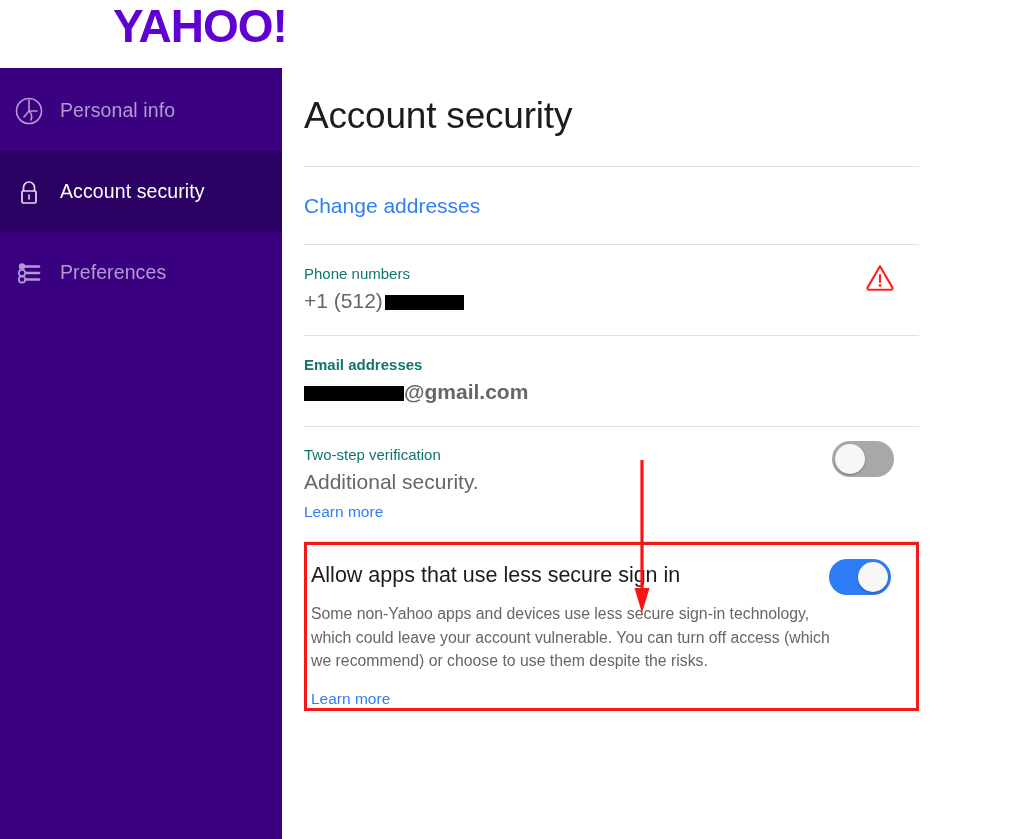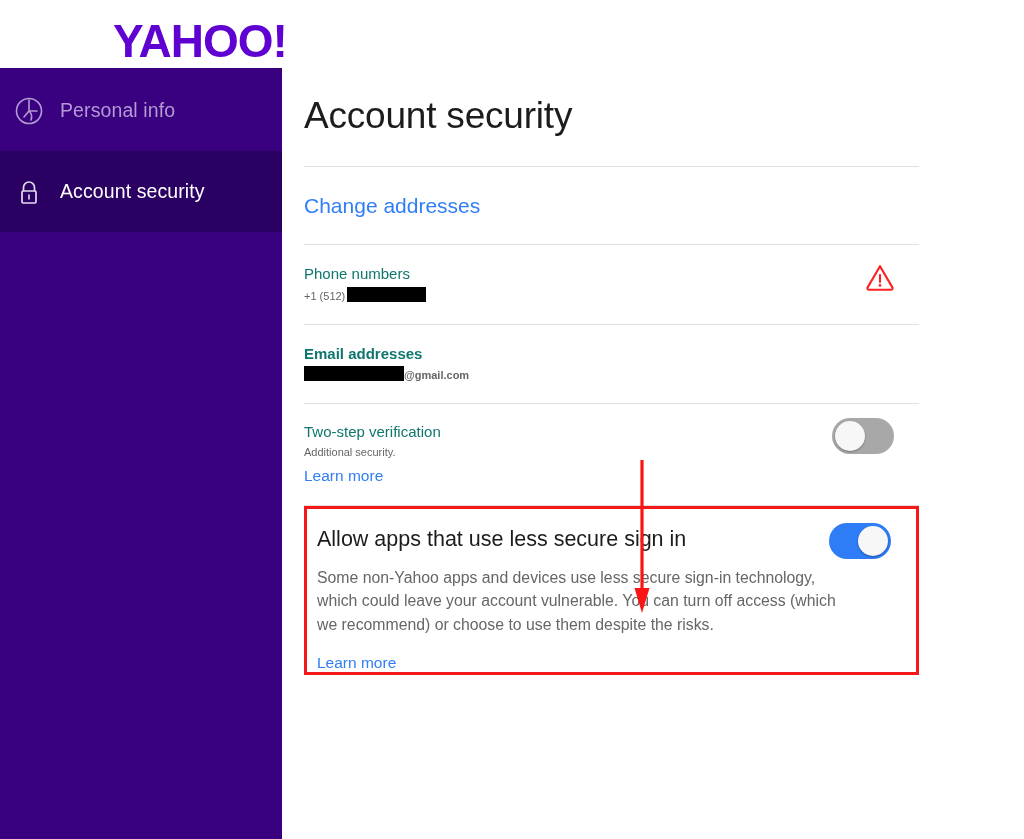--- a/index.html
+++ b/index.html
@@ -17,21 +17,21 @@
 
   
   .brand-header {
     height: 68px;
     background: #ffffff;
     position: relative;
   }
   .brand-logo {
     position: absolute;
     left: 113px;
-    top: 17px;
+    top: 2px;
     width: 175px;
     height: 52px;
   }
   .brand-logo svg { display: block; }
 
   
   .page {
     position: absolute;
     left: 0;
     top: 68px;
@@ -118,21 +118,21 @@
     text-decoration: none;
     cursor: pointer;
   }
 
   .row-title {
     font-size: 15px;
     color: #0f766e;
     line-height: 1.25;
   }
   .row-sub {
-    font-size: 11px;
+    font-size: 21px;
     color: #666666;
     margin-top: 3px;
     line-height: 1.35;
   }
   .redacted {
     display: inline-block;
     background: #000000;
     vertical-align: -2px;
     height: 15px;
   }
@@ -182,21 +182,21 @@
   #less-secure-toggle { right: 25px; top: 14px; }
 
   
   .highlight-box {
     position: absolute;
     left: 0px;
     right: 12px;
     top: 0;
     border: 3px solid #f41818;
     box-sizing: border-box;
-    padding: 18px 0 0 10px;
+    padding: 18px 0 0 4px;
     background: #ffffff;
   }
   .hl-title {
     font-size: 21.5px;
     color: #1c1c1c;
   }
   .hl-body {
     font-size: 15.8px;
     color: #666666;
     line-height: 1.48;
@@ -248,20 +248,33 @@
         <svg width="30" height="30" viewBox="0 0 30 30">
           <path d="M9.5 14 V10.5 a5.5 5.5 0 0 1 11 0 V14" fill="none" stroke="#e3dcef" stroke-width="1.7"></path>
           <rect x="8" y="14" width="14" height="12" rx="1.2" fill="none" stroke="#e3dcef" stroke-width="1.7"></rect>
           <line x1="15" y1="18" x2="15" y2="22" stroke="#e3dcef" stroke-width="1.6" stroke-linecap="round"></line>
         </svg>
       </span>
       <span class="nav-label">Account security</span>
     </div>
 
 
+    <div class="nav-item">
+      <span class="nav-icon">
+        <svg width="30" height="30" viewBox="0 0 30 30">
+          <line x1="9" y1="8.5" x2="25" y2="8.5" stroke="#b49ad4" stroke-width="2.6" stroke-linecap="round"></line>
+          <line x1="9" y1="15" x2="25" y2="15" stroke="#b49ad4" stroke-width="2.6" stroke-linecap="round"></line>
+          <line x1="9" y1="21.5" x2="25" y2="21.5" stroke="#b49ad4" stroke-width="2.6" stroke-linecap="round"></line>
+          <circle cx="8" cy="8.5" r="3.2" fill="#b49ad4"></circle>
+          <circle cx="8" cy="15" r="3.2" fill="#39007f" stroke="#b49ad4" stroke-width="1.7"></circle>
+          <circle cx="8" cy="21.5" r="3.2" fill="#39007f" stroke="#b49ad4" stroke-width="1.7"></circle>
+        </svg>
+      </span>
+      <span class="nav-label">Preferences</span>
+    </div>
 
   </nav>
 
   <main class="main">
 
     <h1 class="page-title">Account security</h1>
 
     <div class="divider" style="margin-top:29px;"></div>
 
     <div class="row">

